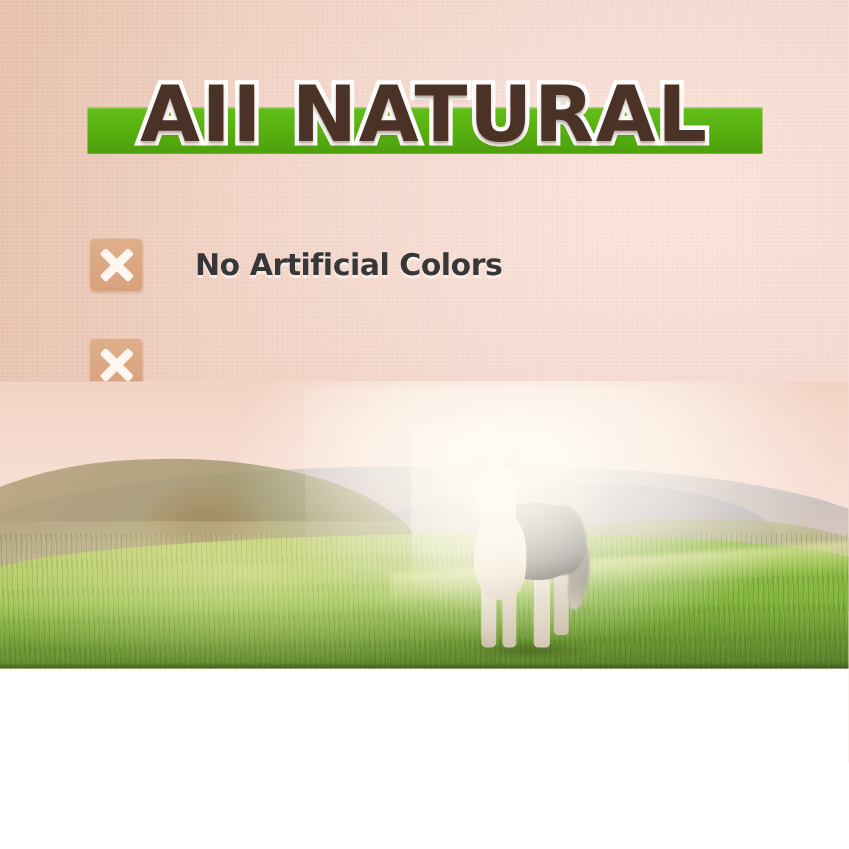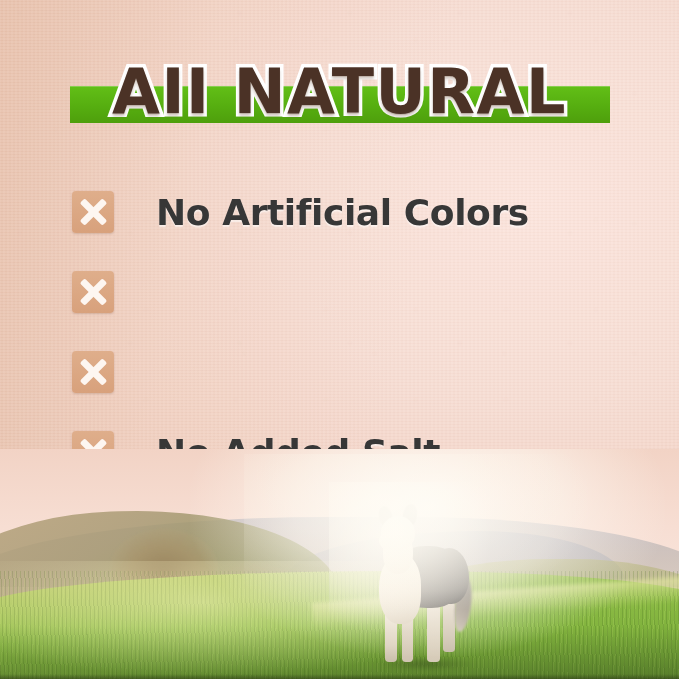--- a/index.html
+++ b/index.html
@@ -4,21 +4,21 @@
 <title>All Natural</title>
 <style>
   html, body {
     margin: 0;
     padding: 0;
     background: #ffffff;
   }
   #poster {
     position: relative;
     width: 679px;
-    height: 679px;
+    height: 535px;
     overflow: hidden;
     font-family: "Liberation Sans", sans-serif;
     background: #f0d3c5;
   }
 
   
   .bg-base {
     position: absolute;
     inset: 0;
     background:
@@ -112,21 +112,21 @@
     background: #fdf6f1;
     border-radius: 2px;
   }
   .x-icon::before { transform: rotate(45deg); }
   .x-icon::after  { transform: rotate(-45deg); }
 
   .benefit-label {
     margin-left: 42px;
     font-family: "DejaVu Sans", sans-serif;
     font-weight: 700;
-    font-size: 36px;
+    font-size: 24px;
     letter-spacing: -0.4px;
     color: #373737;
     text-shadow: 0 2px 1px rgba(255,255,255,.55);
     white-space: nowrap;
   }
 
   
   .scene {
     position: absolute;
     left: 0; right: 0;

